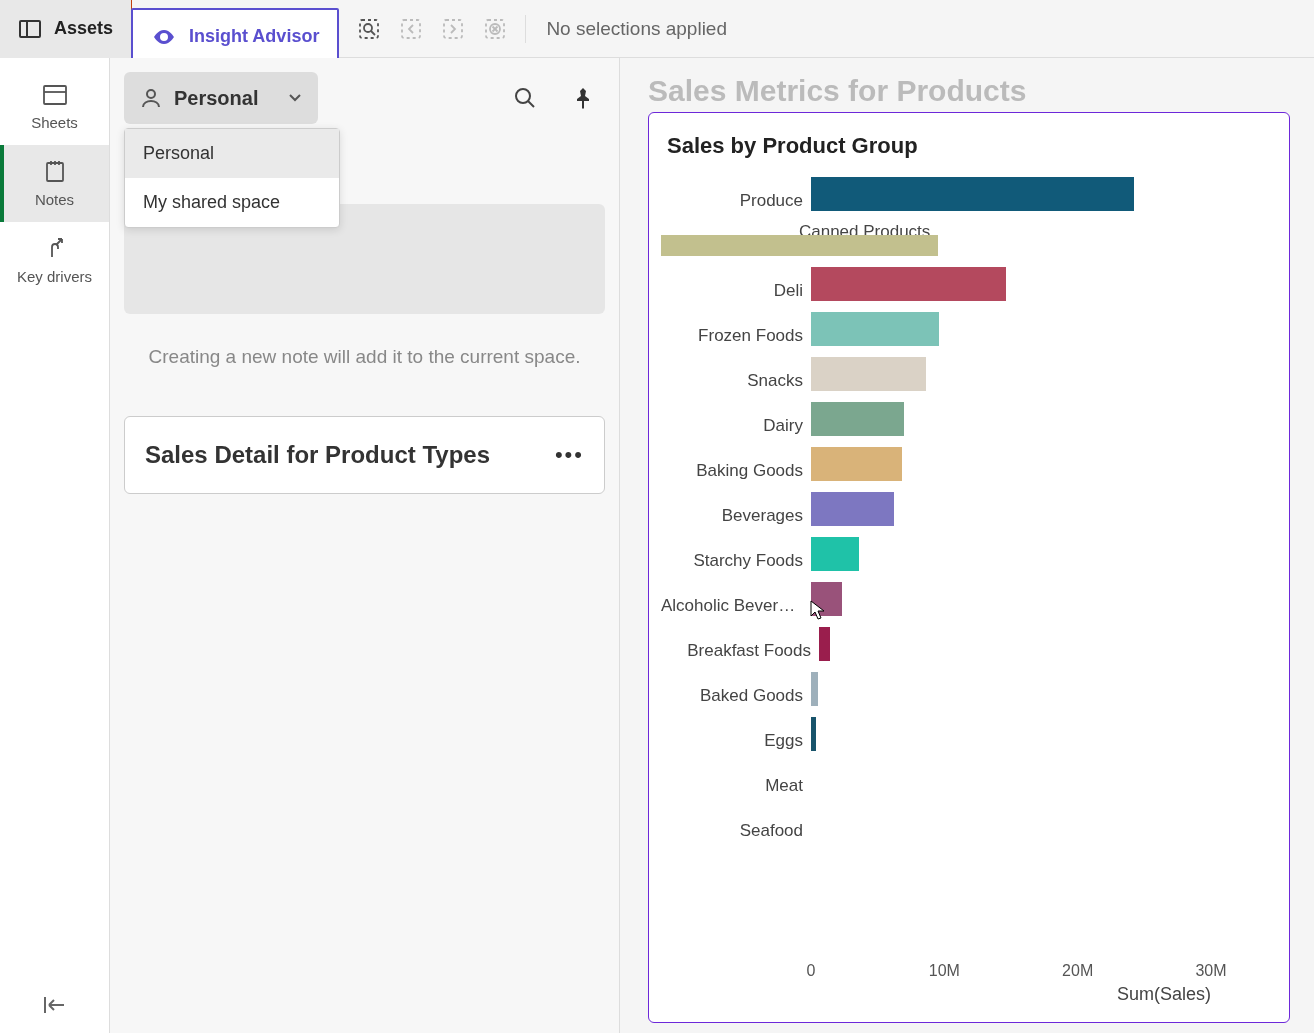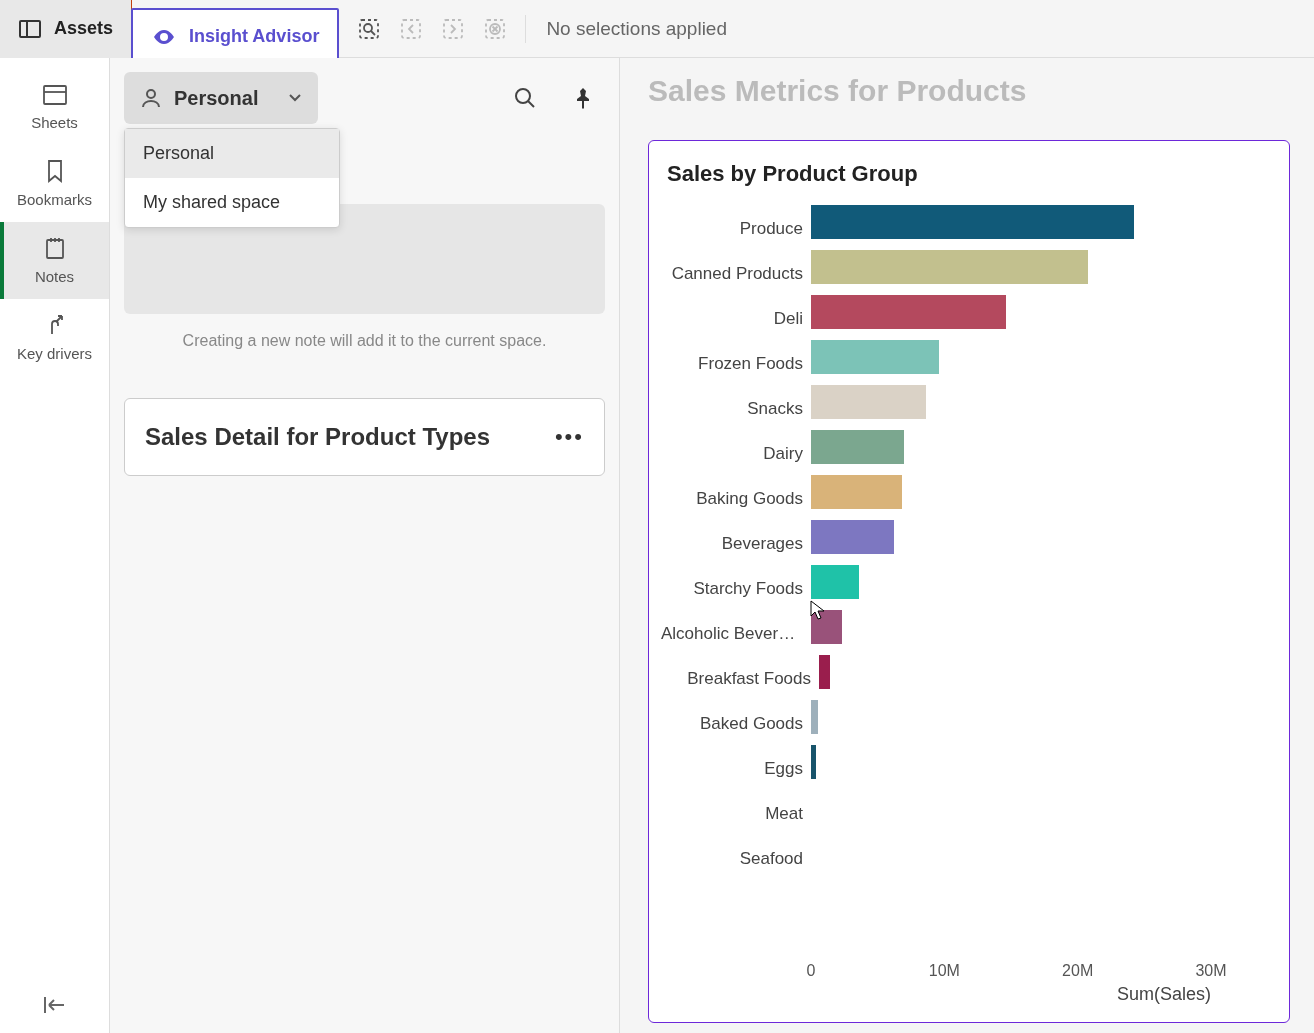--- a/index.html
+++ b/index.html
@@ -25,27 +25,27 @@
 .space-dropdown { height: 52px; background: #ddd; border-radius: 6px; display: flex; align-items: center; gap: 12px; padding: 0 16px; cursor: pointer; color: #333; font-size: 20px; font-weight: 600; }
 .chev { margin-left: 18px; color: #555; }
 .icon-btn { width: 44px; height: 44px; display: flex; align-items: center; justify-content: center; cursor: pointer; color: #444; border-radius: 4px; }
 .spacer { flex: 1; }
 
 .dropdown-menu { position: absolute; top: 70px; left: 14px; width: 216px; background: #fff; border: 1px solid #ccc; border-radius: 4px; box-shadow: 0 2px 8px rgba(0,0,0,0.12); z-index: 20; }
 .dropdown-item { padding: 14px 18px; font-size: 18px; color: #333; cursor: pointer; }
 .dropdown-item:hover, .dropdown-item.selected { background: #eaeaea; }
 
 .placeholder-card { margin-top: 80px; background: #e6e6e6; border-radius: 6px; height: 110px; }
-.helper-text { margin-top: 18px; text-align: center; color: #888; font-size: 16px; }
+.helper-text { margin-top: 32px; text-align: center; color: #888; font-size: 19px; }
 .note-card { margin-top: 48px; background: #fff; border: 1px solid #ccc; border-radius: 6px; padding: 24px 20px; display: flex; align-items: center; justify-content: space-between; }
 .note-title { color: #333; font-size: 24px; font-weight: 600; }
 .more-dots { color: #333; font-size: 22px; letter-spacing: 2px; cursor: pointer; }
 
 .right-pane { flex: 1; padding: 16px 24px 10px 28px; display: flex; flex-direction: column; overflow: hidden; }
-.panel-title { color: #bbb; font-size: 30px; font-weight: 700; margin-bottom: 32px; }
+.panel-title { color: #bbb; font-size: 30px; font-weight: 700; margin-bottom: 4px; }
 .chart-card { background: #fff; border: 1px solid #6d28d9; border-radius: 6px; padding: 20px 22px 10px 12px; flex: 1; display: flex; flex-direction: column; }
 .chart-title { font-size: 22px; font-weight: 700; color: #222; margin-bottom: 10px; padding-left: 6px; }
 .chart-area { flex: 1; display: flex; flex-direction: column; position: relative; }
 .bars-region { flex: 1; position: relative; }
 .bar-row { position: absolute; height: 34px; display: flex; align-items: flex-end; }
 .bar-label { width: 150px; text-align: right; padding-right: 8px; font-size: 17px; color: #444; white-space: nowrap; overflow: hidden; text-overflow: ellipsis; }
 .bar { height: 34px; }
 .axis { height: 50px; position: relative; }
 .tick { position: absolute; top: 0; font-size: 16px; color: #555; transform: translateX(-50%); }
 .xlabel { text-align: right; color: #444; font-size: 18px; margin-top: 22px; }
@@ -105,26 +105,20 @@
 </div>
 
 <div class="main">
   <div class="left-rail">
     <div class="rail-item">
       <svg width="26" height="22" viewBox="0 0 26 22" fill="none" stroke="#555" stroke-width="1.8">
           <rect x="2" y="2" width="22" height="18" rx="1"></rect>
           <line x1="2" y1="8" x2="24" y2="8"></line>
         </svg>
       <span>Sheets</span>
-    </div>
-    <div class="rail-item">
-      <svg width="20" height="24" viewBox="0 0 20 24" fill="none" stroke="#555" stroke-width="1.8">
-          <path d="M4 2h12v20l-6-5-6 5V2z"></path>
-        </svg>
-      <span>Bookmarks</span>
     </div>
     <div class="rail-item active">
       <svg width="22" height="24" viewBox="0 0 22 24" fill="none" stroke="#555" stroke-width="1.8">
           <rect x="3" y="4" width="16" height="18" rx="1"></rect>
           <line x1="7" y1="2" x2="7" y2="6"></line>
           <line x1="11" y1="2" x2="11" y2="6"></line>
           <line x1="15" y1="2" x2="15" y2="6"></line>
         </svg>
       <span>Notes</span>
     </div>
@@ -188,21 +182,21 @@
   <div class="right-pane">
     <div class="panel-title">Sales Metrics for Products</div>
     <div class="chart-card">
       <div class="chart-title">Sales by Product Group</div>
       <div class="chart-area" id="chart-area">
         <div class="bars-region" id="bars-region" style="height: 687px;">
             <div class="bar-row" style="top: 8px; left: 0px;">
               <div class="bar-label">Produce</div>
               <div class="bar" style="width: 322.667px; background: rgb(17, 90, 121);"></div>
             </div>
-            <div class="bar-row" style="top: 53px; left: 0px;">
+            <div class="bar-row" style="top: 53px; left: 0px; flex-direction: column;">
               <div class="bar-label">Canned Products</div>
               <div class="bar" style="width: 277.333px; background: rgb(194, 192, 142);"></div>
             </div>
             <div class="bar-row" style="top: 98px; left: 0px;">
               <div class="bar-label">Deli</div>
               <div class="bar" style="width: 194.667px; background: rgb(180, 73, 94);"></div>
             </div>
             <div class="bar-row" style="top: 143px; left: 0px;">
               <div class="bar-label">Frozen Foods</div>
               <div class="bar" style="width: 128px; background: rgb(124, 195, 183);"></div>

